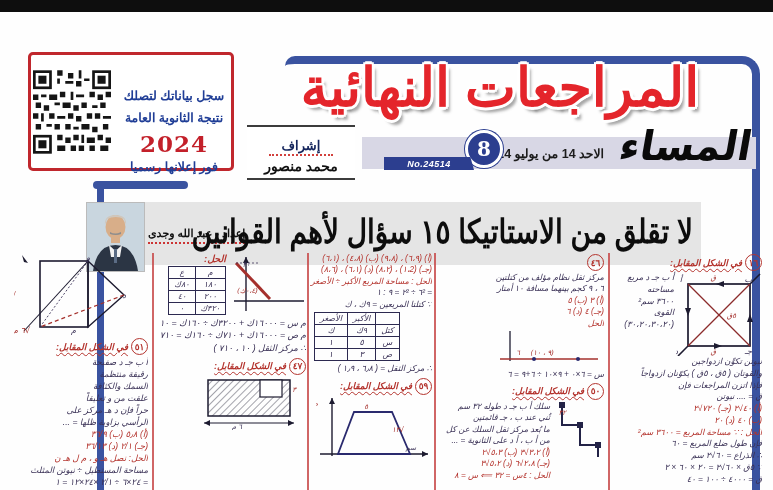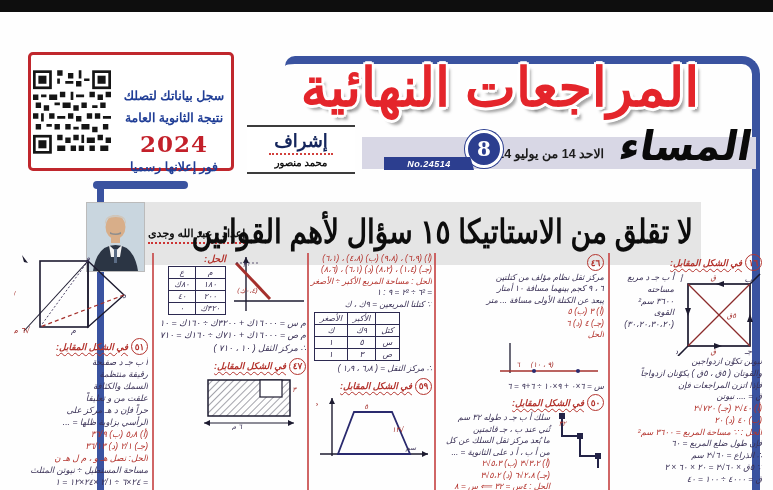--- a/index.html
+++ b/index.html
@@ -14,23 +14,23 @@
   .qr-line{font-size:12.5px;font-weight:bold;color:#1f3d96;line-height:1.75;}
   .qr-year{font-family:"DejaVu Serif",serif;font-size:23px;font-weight:bold;color:#c3202a;line-height:1.2;letter-spacing:1px;}
 
   
   .title-frame{position:absolute;left:285px;top:56px;width:467px;height:430px;border-top:8px solid #3a53a0;border-right:8px solid #3a53a0;border-radius:10px 18px 0 0;pointer-events:none;}
   .main-title{position:absolute;left:250px;top:60px;width:500px;text-align:center;font-size:54px;font-weight:800;color:#e4252b;direction:rtl;line-height:1.0;
     text-shadow:-2px -2px 0 #fff,2px -2px 0 #fff,-2px 2px 0 #fff,2px 2px 0 #fff,0 3px 0 #fff,3px 0 0 #fff,-3px 0 0 #fff,0 -3px 0 #fff,4px 5px 3px rgba(60,60,60,.45);}
 
   
   .supervision{position:absolute;left:247px;top:125px;width:108px;text-align:center;border-top:2px solid #3c3c3c;border-bottom:2px solid #3c3c3c;padding:3px 0 4px;direction:rtl;background:#fff;}
-  .sup-title{font-size:18px;font-weight:bold;color:#14255c;}
+  .sup-title{font-size:13px;font-weight:bold;color:#14255c;margin-top:8px;}
   .sup-dots{border-bottom:2px dotted #d2403c;width:64px;margin:1px auto 2px;}
-  .sup-name{font-size:10px;font-weight:bold;color:#111;}
+  .sup-name{font-size:14px;font-weight:bold;color:#111;}
 
   
   .date-bar{position:absolute;left:362px;top:137px;width:394px;height:32px;background:#d8d7e5;}
   .masthead{position:absolute;right:4px;top:-11px;font-size:40px;font-weight:800;color:#0a0a0a;transform:skewX(-10deg) scaleY(1.02);line-height:1;font-family:"DejaVu Sans",sans-serif;}
   .date-text{position:absolute;right:152px;top:9px;font-size:12.5px;font-weight:bold;color:#1c1c1c;direction:rtl;}
   .page-circle{position:absolute;left:103px;top:-7px;width:32px;height:32px;background:#2c3e8f;border:3px solid #fff;box-shadow:0 0 0 1px #2c3e8f;border-radius:50%;display:flex;align-items:center;justify-content:center;color:#fff;font-family:"DejaVu Serif",serif;font-size:20px;font-weight:bold;}
   .issue-ribbon{position:absolute;left:22px;top:20px;width:90px;height:13px;background:#2c3e8f;clip-path:polygon(0 0,96% 0,100% 100%,0 100%);display:flex;align-items:center;justify-content:center;color:#fff;font-size:9px;font-weight:bold;font-style:italic;letter-spacing:.5px;direction:ltr;}
 
   
   .body-frame-stub{position:absolute;left:93px;top:181px;width:95px;height:8px;background:#3a53a0;border-radius:4px;}
@@ -218,21 +218,21 @@
         <line x1="2" y1="47" x2="92" y2="47" stroke="#1d1b30" stroke-width="1"></line>
         <path d="M2 47 l6 -3 v6 z M92 47 l-6 -3 v6 z" fill="#1d1b30"></path>
         <text x="40" y="53" font-size="7" fill="#3a3156">٦ م</text>
         <text x="94" y="16" font-size="7" fill="#a5302c">٣</text>
       </svg>
     </div>
 
     <div class="col" style="left:302px;width:122px;font-size:8.2px">
       <div>
           <div class="hw-line c-red">(أ) (٦،٩) ، (٩،٨)    (ب) (٤،٨) ، (٦،١)</div>
-          <div class="hw-line c-red">(جـ) (١،٤) ، (٨،٢)   (د) (٦،١) ، (٨،٦)</div>
+          <div class="hw-line c-red">(جـ) (١،2) ، (٨،٢)   (د) (٦،١) ، (٨،٦)</div>
           <div class="hw-line c-red">الحل : مساحة المربع الأكبر ÷ الأصغر</div>
           <div class="hw-line c-ink">= ٦² ÷ ٢² = ٩ : ١</div>
           <div class="hw-line c-ink">∵ كتلتا المربعين = ٩ك ، ك</div>
         </div>
       <table class="hwt">
         <tbody>
             <tr>
               <th></th>
               <th>الأكبر</th>
               <th>الأصغر</th>
@@ -273,21 +273,20 @@
       </svg>
     </div>
 
     <div class="col" style="left:430px;width:166px;font-size:8.2px">
       <div class="qrow">
         <span class="qnum">٤٦</span>
       </div>
       <div>
           <div class="hw-line c-ink">مركز ثقل نظام مؤلف من كتلتين</div>
           <div class="hw-line c-ink">٦ ، ٩ كجم بينهما مسافة ١٠ أمتار</div>
-          <div class="hw-line c-ink">يبعد عن الكتلة الأولى مسافة ... متر</div>
           <div class="hw-line c-red">(أ) ٣     (ب) ٥</div>
           <div class="hw-line c-red">(جـ) ٤    (د) ٦</div>
           <div class="hw-line c-red">الحل</div>
         </div>
       <svg width="110" height="38" viewBox="0 0 110 38">
         <line x1="16" y1="2" x2="16" y2="32" stroke="#1d1b30" stroke-width="1.3"></line>
         <line x1="6" y1="30" x2="104" y2="30" stroke="#a5302c" stroke-width="1.6"></line>
         <circle cx="40" cy="30" r="2" fill="#2a2a6e"></circle>
           <circle cx="84" cy="30" r="2" fill="#2a2a6e"></circle>
         <text x="60" y="26" font-size="7" fill="#a5302c">(٩ ، ١٠)</text>

